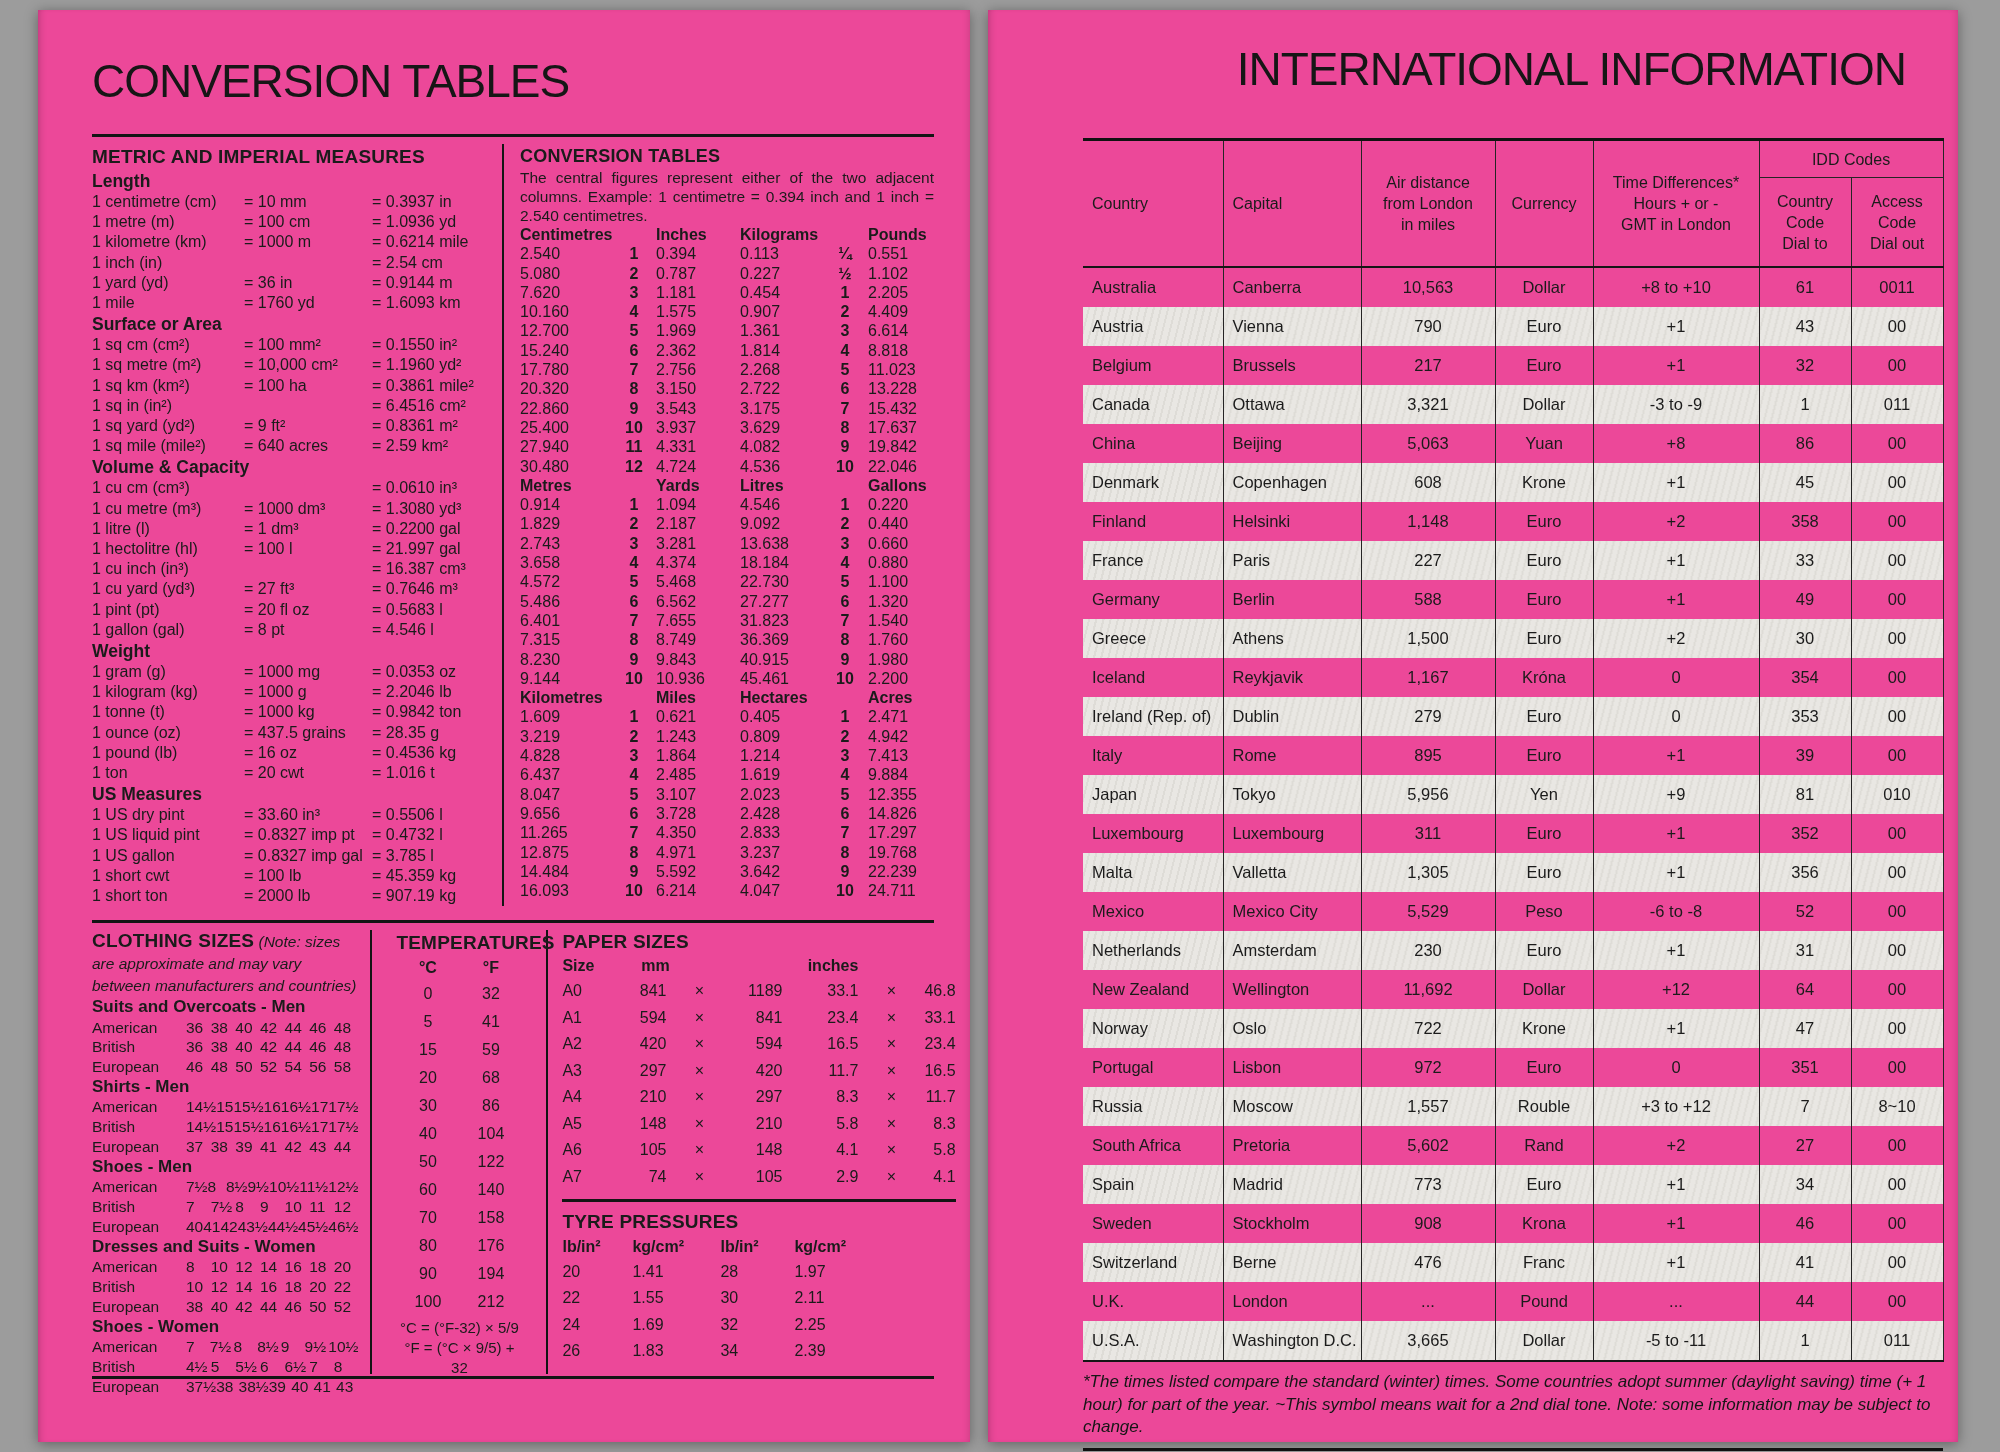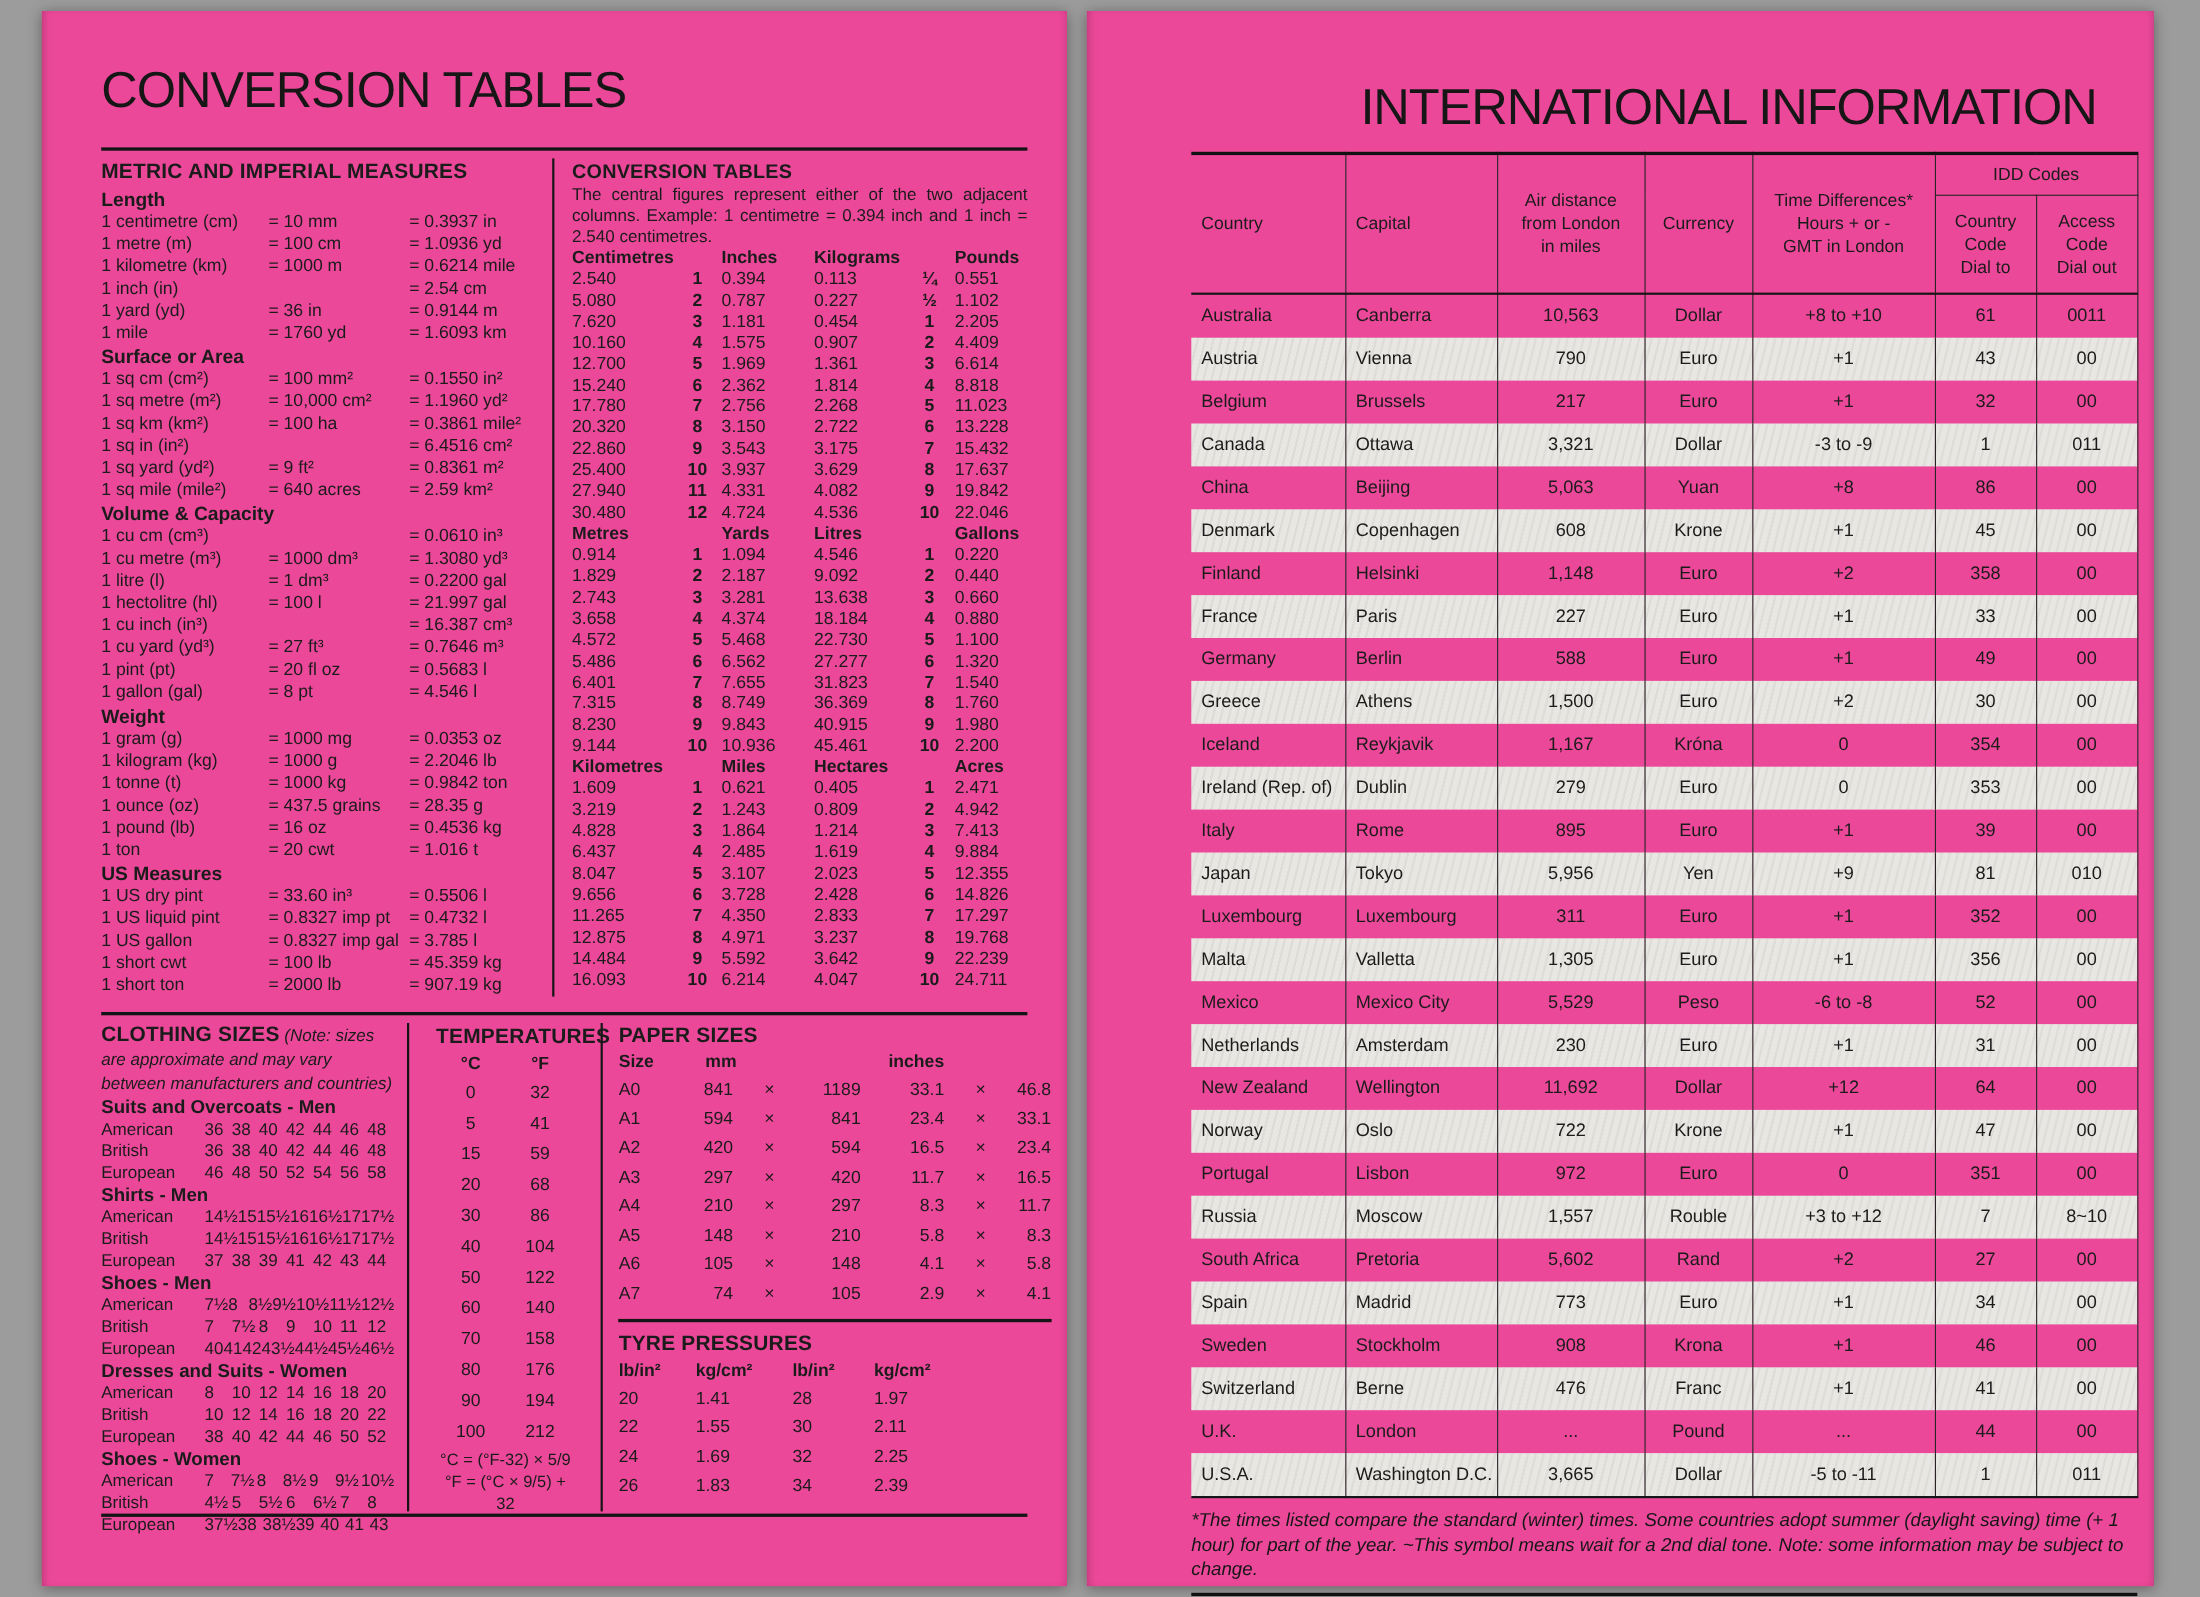--- a/index.html
+++ b/index.html
@@ -61,21 +61,21 @@
   .ph2{grid-column:2/5;text-align:center;} .ph3{grid-column:5/8;text-align:center;}
   .pn{text-align:right;} .px{text-align:center;} .ps{text-align:left;}
 
   .mini-rule{height:2.5px;background:#141414;margin:9px 0 7px 0;}
   .ty-heading{font-size:19px;font-weight:bold;line-height:26px;letter-spacing:.2px;}
   .ty-head,.ty-row{display:grid;grid-template-columns:56px 74px 60px 1fr;font-size:16px;gap:14px;}
   .ty-head{font-weight:bold;line-height:24px;}
   .ty-row{line-height:26.5px;}
 
   
-  .rp-title{position:absolute;top:60px;right:52px;font-size:46px;letter-spacing:-1px;color:#161616;white-space:nowrap;text-align:center;}
+  .rp-title{position:absolute;top:32px;right:52px;font-size:46px;letter-spacing:-1px;color:#161616;white-space:nowrap;text-align:center;}
   .rp-wrap{position:absolute;left:95px;top:128px;width:860px;}
   table.intl{border-collapse:collapse;table-layout:fixed;width:860px;
     border-top:3px solid #111;border-bottom:2.2px solid #151515;}
   .intl th,.intl td{border-left:1.5px solid #252525;font-weight:normal;}
   .intl .nolb{border-left:none;}
   .intl th:last-child,.intl td:last-child{border-right:1.5px solid #252525;}
   .intl thead th{font-size:16px;line-height:21px;vertical-align:middle;text-align:center;white-space:pre-line;}
   .intl thead{border-bottom:2.2px solid #151515;}
   .intl th.al{text-align:left;padding-left:9px;}
   .intl th.idd{height:34px;border-bottom:1.5px solid #252525;}

